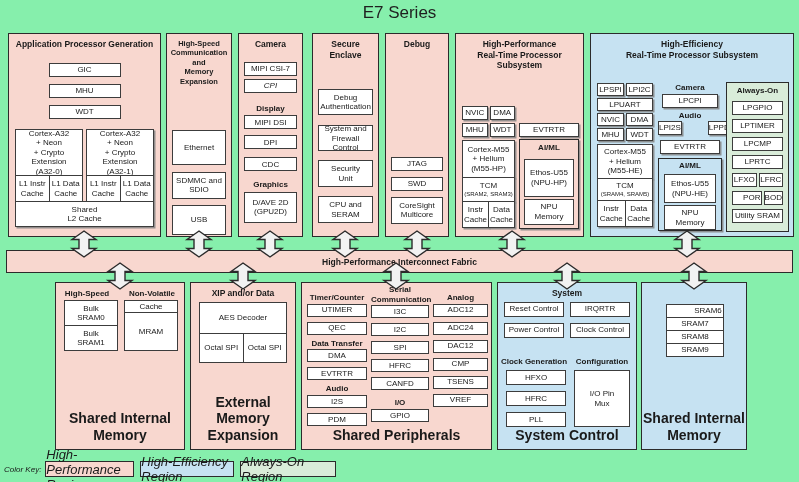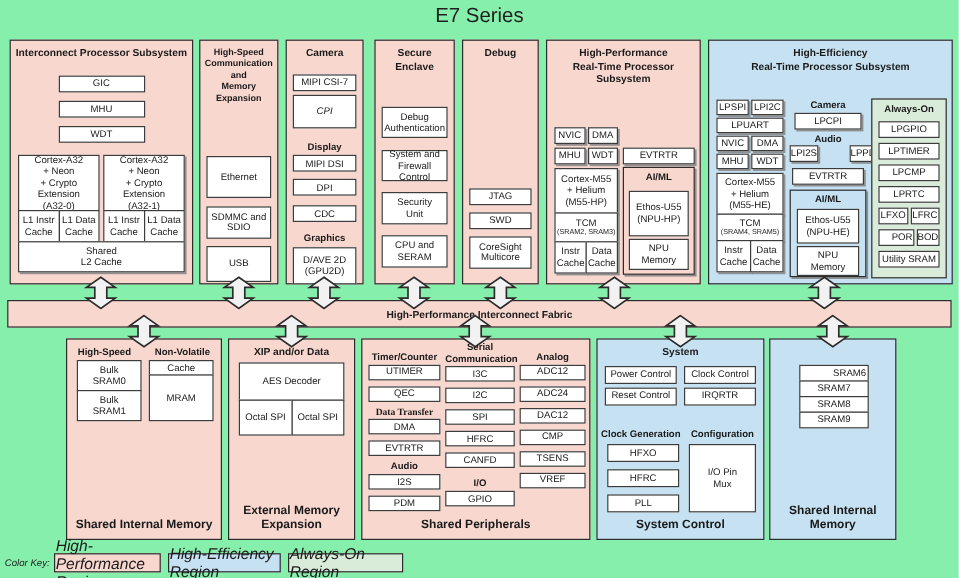--- a/index.html
+++ b/index.html
@@ -13,21 +13,21 @@
   .green{background:#d9ecd9;}
   .hdr{font-weight:bold;font-size:8.5px;line-height:1.25;text-align:center;
        white-space:pre-line;margin-top:5px;}
   .hdr.small{font-size:7.5px;}
   .wbox{background:#fff;border:1px solid #3c3c3c;box-sizing:border-box;
         display:flex;align-items:center;justify-content:center;flex-direction:column;
         text-align:center;font-size:8px;line-height:1.18;white-space:pre-line;}
   .sh{box-shadow:1.5px 1.5px 0 rgba(130,130,130,.85);}
   .slabel{font-weight:bold;font-size:8px;text-align:center;white-space:pre-line;line-height:1.2;}
   .ftr{position:absolute;bottom:5px;left:0;right:0;text-align:center;
-       font-weight:bold;font-size:10px;white-space:pre-line;line-height:1.2;}
+       font-weight:bold;font-size:14px;white-space:pre-line;line-height:1.2;}
   .col{position:absolute;display:flex;flex-direction:column;}
   .row{display:flex;}
   .sub{font-size:6px;line-height:1.1;}
   
   .cores{position:absolute;left:6px;right:6px;top:95px;display:grid;
          grid-template-columns:1fr 1fr;column-gap:3px;}
   .coregrp{display:flex;flex-direction:column;}
   .core{height:47px;}
   .cacherow{display:flex;margin-top:-1px;}
   .cacherow .wbox{flex:1;height:27px;}
@@ -52,21 +52,21 @@
         display:flex;align-items:center;justify-content:center;
         font-style:italic;font-size:13px;margin-right:6px;}
 </style>
 </head>
 <body>
 
 <div class="stage">
   <div class="title">E7 Series</div>
 
   <div class="block pink" style="left:8px;top:33px;width:153px;height:204px;">
-    <div class="hdr">Interconnect Processor Subsystem</div>
+    <div class="hdr">Application Processor Generation</div>
     <div class="wbox cbox" style="margin-top:13px;">GIC</div>
     <div class="wbox cbox" style="margin-top:7px;">MHU</div>
     <div class="wbox cbox" style="margin-top:7px;">WDT</div>
     <div class="cores sh">
       <div class="coregrp">
         <div class="wbox core">Cortex-A32
 + Neon
 + Crypto Extension
 (A32-0)</div>
         <div class="cacherow">
@@ -99,21 +99,21 @@
 Memory Expansion</div>
     <div class="wbox" style="margin:44px 5px 0;height:35px;">Ethernet</div>
     <div class="wbox" style="margin:7px 5px 0;height:27px;">SDMMC and
 SDIO</div>
     <div class="wbox" style="margin:6px 5px 0;height:30px;">USB</div>
   </div>
 
   <div class="block pink" style="left:238px;top:33px;width:65px;height:204px;">
     <div class="hdr">Camera</div>
     <div class="wbox" style="margin:12px 5px 0;height:14px;">MIPI CSI-7</div>
-    <div class="wbox" style="margin:3px 5px 0;height:28px;font-style:italic;">CPI</div>
+    <div class="wbox" style="margin:3px 5px 0;height:14px;font-style:italic;">CPI</div>
     <div class="slabel" style="margin-top:11px;">Display</div>
     <div class="wbox" style="margin:2px 5px 0;height:14px;">MIPI DSI</div>
     <div class="wbox" style="margin:6px 5px 0;height:14px;">DPI</div>
     <div class="wbox" style="margin:8px 5px 0;height:14px;">CDC</div>
     <div class="slabel" style="margin-top:9px;">Graphics</div>
     <div class="wbox" style="margin:2px 5px 0;height:31px;">D/AVE 2D
 (GPU2D)</div>
   </div>
 
   <div class="block pink" style="left:312px;top:33px;width:67px;height:204px;">
@@ -268,21 +268,21 @@
     </div>
     <div class="ftr">External Memory
 Expansion</div>
   </div>
 
   <div class="block pink" style="left:301px;top:282px;width:191px;height:168px;">
     <div class="col" style="left:5px;top:10px;width:60px;">
       <div class="slabel">Timer/Counter</div>
       <div class="wbox" style="margin-top:1px;height:13px;">UTIMER</div>
       <div class="wbox" style="margin-top:5px;height:13px;">QEC</div>
-      <div class="slabel" style="margin-top:4px;font-family:Liberation Serif, serif;">Data Transfer</div>
+      <div class="slabel" style="margin-top:4px;">Data Transfer</div>
       <div class="wbox" style="margin-top:1px;height:13px;">DMA</div>
       <div class="wbox" style="margin-top:5px;height:13px;">EVTRTR</div>
       <div class="slabel" style="margin-top:4px;">Audio</div>
       <div class="wbox" style="margin-top:1px;height:13px;">I2S</div>
       <div class="wbox" style="margin-top:5px;height:13px;">PDM</div>
     </div>
     <div class="col" style="left:69px;top:2px;width:58px;">
       <div class="slabel">Serial
 Communication</div>
       <div class="wbox" style="margin-top:1px;height:13px;">I3C</div>
@@ -300,27 +300,27 @@
       <div class="wbox" style="margin-top:5px;height:13px;">DAC12</div>
       <div class="wbox" style="margin-top:5px;height:13px;">CMP</div>
       <div class="wbox" style="margin-top:5px;height:13px;">TSENS</div>
       <div class="wbox" style="margin-top:5px;height:13px;">VREF</div>
     </div>
     <div class="ftr">Shared Peripherals</div>
   </div>
 
   <div class="block blue" style="left:497px;top:282px;width:140px;height:168px;">
     <div class="hdr">System</div>
+    <div class="row" style="margin:3px 6px 0;">
+      <div class="wbox" style="flex:1;height:15px;">Reset Control</div>
+      <div class="wbox" style="flex:1;height:15px;margin-left:6px;">IRQRTR</div>
+    </div>
     <div class="row" style="margin:6px 6px 0;">
       <div class="wbox" style="flex:1;height:15px;">Power Control</div>
       <div class="wbox" style="flex:1;height:15px;margin-left:6px;">Clock Control</div>
-    </div>
-    <div class="row" style="margin:3px 6px 0;">
-      <div class="wbox" style="flex:1;height:15px;">Reset Control</div>
-      <div class="wbox" style="flex:1;height:15px;margin-left:6px;">IRQRTR</div>
     </div>
     <div class="slabel" style="position:absolute;left:0;top:74px;width:72px;">Clock Generation</div>
     <div class="slabel" style="position:absolute;right:4px;top:74px;width:60px;">Configuration</div>
     <div class="col" style="left:8px;top:87px;width:60px;">
       <div class="wbox" style="height:15px;">HFXO</div>
       <div class="wbox" style="margin-top:6px;height:15px;">HFRC</div>
       <div class="wbox" style="margin-top:6px;height:15px;">PLL</div>
     </div>
     <div class="wbox" style="position:absolute;left:76px;top:87px;width:56px;height:57px;">I/O Pin
 Mux</div>

